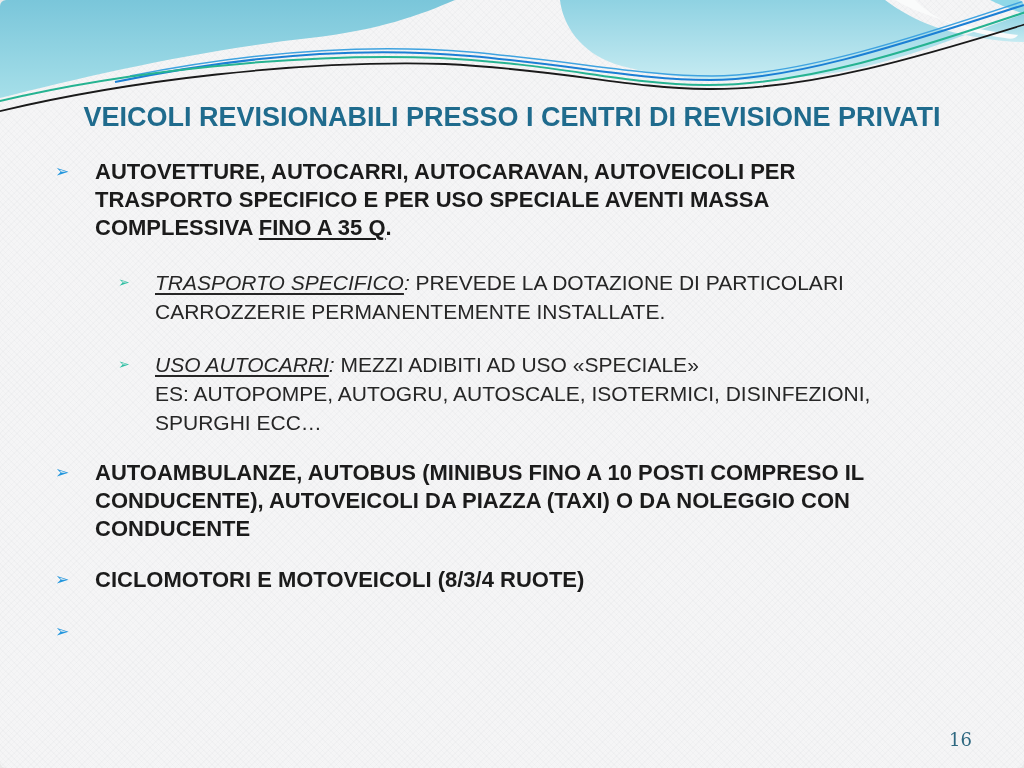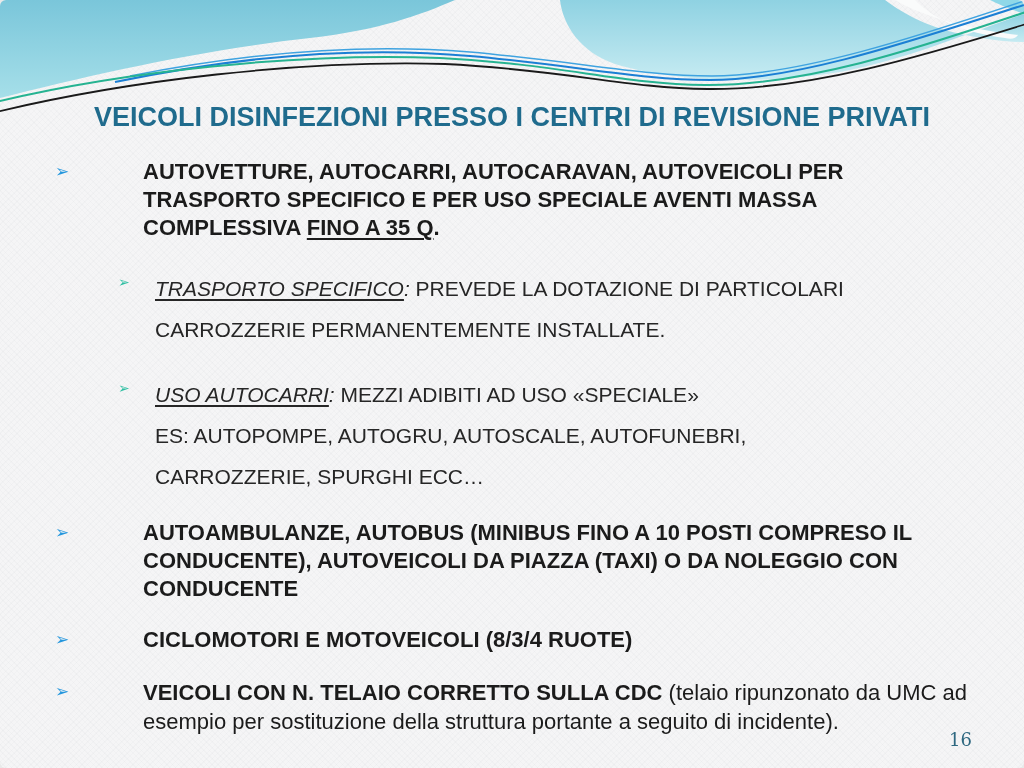--- a/index.html
+++ b/index.html
@@ -29,24 +29,24 @@
   .bullet-row{display:flex;align-items:flex-start;}
   .lvl1{margin-left:55px;}
   .lvl2{margin-left:118px;}
   .marker1{
     flex:0 0 40px;font-size:17px;line-height:28px;color:#2396dd;
   }
   .marker2{
     flex:0 0 37px;font-size:14px;line-height:29px;color:#2fbfa3;
   }
   .txt1{
-    max-width:830px;font-size:22px;font-weight:bold;line-height:28px;color:#1b1b1b;margin-left:48px;
+    max-width:830px;font-size:22px;font-weight:bold;line-height:28px;color:#1b1b1b;
   }
   .txt2{
-    max-width:735px;font-size:21px;font-weight:normal;line-height:41px;color:#262626;
+    max-width:735px;font-size:21px;font-weight:normal;line-height:29px;color:#262626;
   }
   .u-bold{text-decoration:underline;text-decoration-thickness:2px;text-underline-offset:3px;}
   .iu{font-style:italic;text-decoration:underline;text-decoration-thickness:1.5px;text-underline-offset:3px;}
   .it{font-style:italic;}
   .reg{font-weight:normal;}
   .mt-b1{margin-top:24px;}
   .mt-sub1{margin-top:26px;}
   .mt-sub2{margin-top:24px;}
   .mt-b2{margin-top:22px;}
   .mt-b3{margin-top:23px;}
@@ -93,49 +93,48 @@
     <path fill="none" stroke="#1b7fd4" stroke-width="2" d="M115,82 C240,56 360,46 470,56
       C580,66 640,80 710,80 C800,80 920,38 1024,5"></path>
     <path fill="none" stroke="#26b391" stroke-width="2" d="M-4,102 C120,72 300,52 440,58
       C560,64 620,84 705,85 C810,86 930,44 1026,12"></path>
     <path fill="none" stroke="#1a1a1a" stroke-width="1.8" d="M-4,112 C130,80 300,60 445,64
       C565,70 625,88 708,89 C815,90 935,52 1026,24"></path>
   </svg>
 
   <div class="content">
 
-    <div class="title">VEICOLI DISINFEZIONI PRESSO I CENTRI DI REVISIONE PRIVATI</div>
+    <div class="title">VEICOLI REVISIONABILI PRESSO I CENTRI DI REVISIONE PRIVATI</div>
 
     <div class="bullet-row lvl1 mt-b1">
       <span class="marker1">➢</span>
       <div class="txt1"><span>AUTOVETTURE, AUTOCARRI, AUTOCARAVAN, AUTOVEICOLI PER TRASPORTO SPECIFICO E PER USO SPECIALE AVENTI MASSA COMPLESSIVA </span><span class="u-bold">FINO A 35 Q</span><span>.</span></div>
     </div>
 
     <div class="bullet-row lvl2 mt-sub1">
       <span class="marker2">➢</span>
       <div class="txt2"><span class="iu">TRASPORTO SPECIFICO</span><span class="it">:</span><span> PREVEDE LA DOTAZIONE DI PARTICOLARI CARROZZERIE PERMANENTEMENTE INSTALLATE.</span><br></div>
     </div>
 
     <div class="bullet-row lvl2 mt-sub2">
       <span class="marker2">➢</span>
-      <div class="txt2"><span class="iu">USO AUTOCARRI</span><span class="it">:</span><span> MEZZI ADIBITI AD USO «SPECIALE»</span><br><span>ES: AUTOPOMPE, AUTOGRU, AUTOSCALE, AUTOFUNEBRI, CARROZZERIE, SPURGHI ECC…</span></div>
+      <div class="txt2"><span class="iu">USO AUTOCARRI</span><span class="it">:</span><span> MEZZI ADIBITI AD USO «SPECIALE»</span><br><span>ES: AUTOPOMPE, AUTOGRU, AUTOSCALE, ISOTERMICI, DISINFEZIONI, SPURGHI ECC…</span></div>
     </div>
 
     <div class="bullet-row lvl1 mt-b2">
       <span class="marker1">➢</span>
       <div class="txt1">AUTOAMBULANZE, AUTOBUS (MINIBUS FINO A 10 POSTI COMPRESO IL CONDUCENTE), AUTOVEICOLI DA PIAZZA (TAXI) O DA NOLEGGIO CON CONDUCENTE</div>
     </div>
 
     <div class="bullet-row lvl1 mt-b3">
       <span class="marker1">➢</span>
       <div class="txt1">CICLOMOTORI E MOTOVEICOLI (8/3/4 RUOTE)</div>
     </div>
 
     <div class="bullet-row lvl1 mt-b4">
       <span class="marker1">➢</span>
-      <div class="txt1 txt-b4"><span>VEICOLI CON N. TELAIO CORRETTO SULLA CDC</span><span class="reg"> (telaio ripunzonato da UMC ad esempio per sostituzione della struttura portante a seguito di incidente).</span></div>
     </div>
 
   </div>
 
   <div class="page-number">16</div>
 
 </div>
 
 </body></html>

